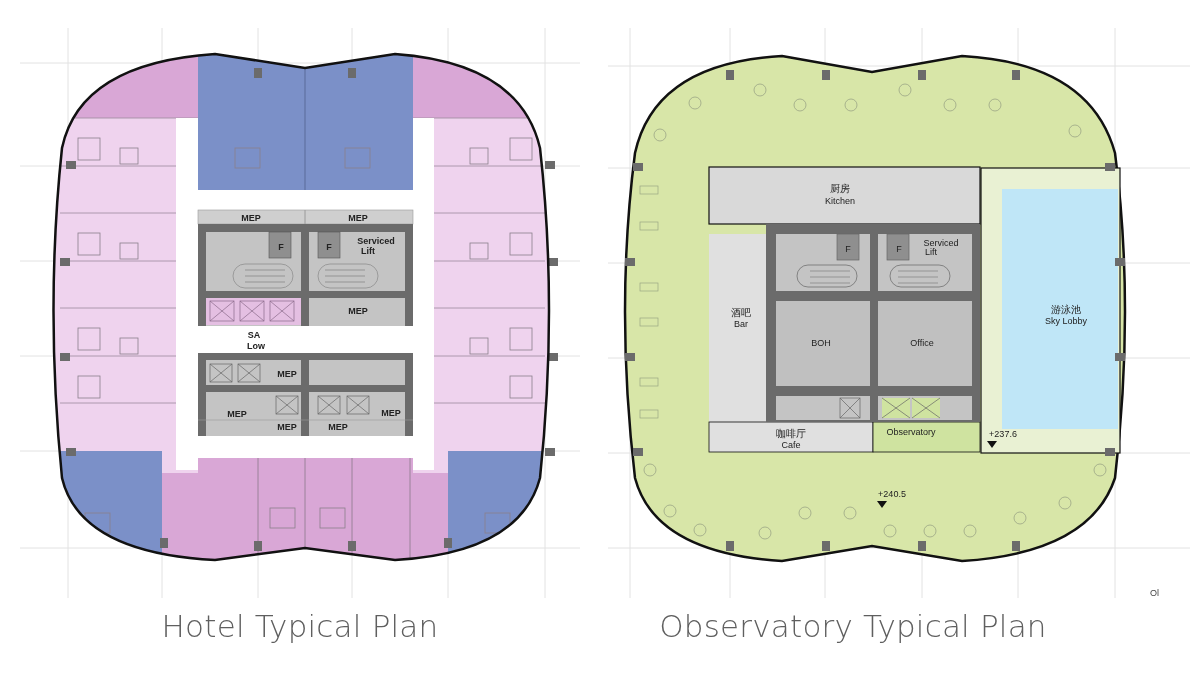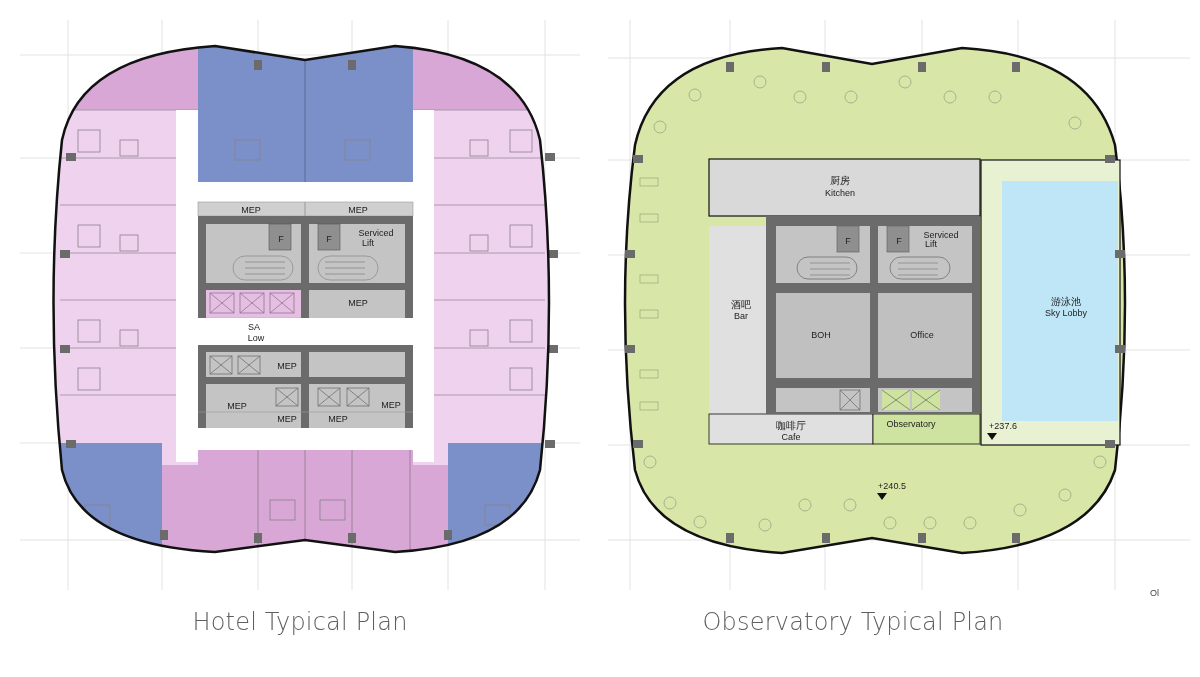--- a/index.html
+++ b/index.html
@@ -1,22 +1,22 @@
 <!DOCTYPE html>
 <html><head>
 <meta charset="utf-8">
 <style>
   html,body{margin:0;padding:0;background:#ffffff;}
   body{width:1200px;height:677px;position:relative;overflow:hidden;font-family:"Liberation Sans",sans-serif;}
-  .plan{position:absolute;top:0;}
-  #hotel-plan{left:0;width:600px;height:600px;}
+  .plan{position:absolute;top:8px;}
+  #hotel-plan{left:0;width:600px;height:600px;font-weight:bold;}
   #obs-plan{left:600px;width:600px;height:600px;}
   svg{display:block;}
   .lbl{font-family:"Liberation Sans",sans-serif;fill:#222;text-anchor:middle;}
-  .caption{position:absolute;top:608px;font-family:"DejaVu Sans",sans-serif;font-size:24px;color:#5f5f5f;font-weight:300;letter-spacing:0.2px;text-align:center;}
+  .caption{position:absolute;top:608px;font-family:"DejaVu Sans",sans-serif;font-size:31px;color:#5f5f5f;font-weight:300;letter-spacing:0.2px;text-align:center;}
   #hotel-caption{left:100px;width:400px;}
   #obs-caption{left:628px;width:450px;}
   .stray{position:absolute;left:1150px;top:588px;font-size:9px;color:#444;text-align:right;}
 </style>
 </head>
 <body>
 
 <div class="plan" id="hotel-plan">
 <svg width="600" height="600" viewBox="0 0 600 600">
 

